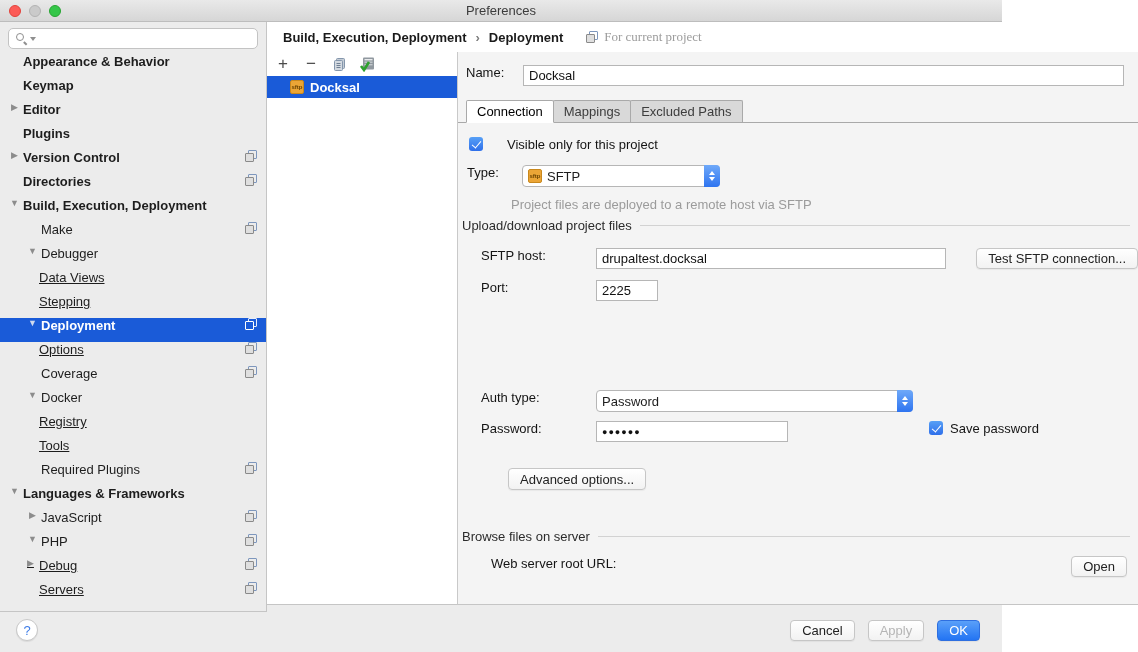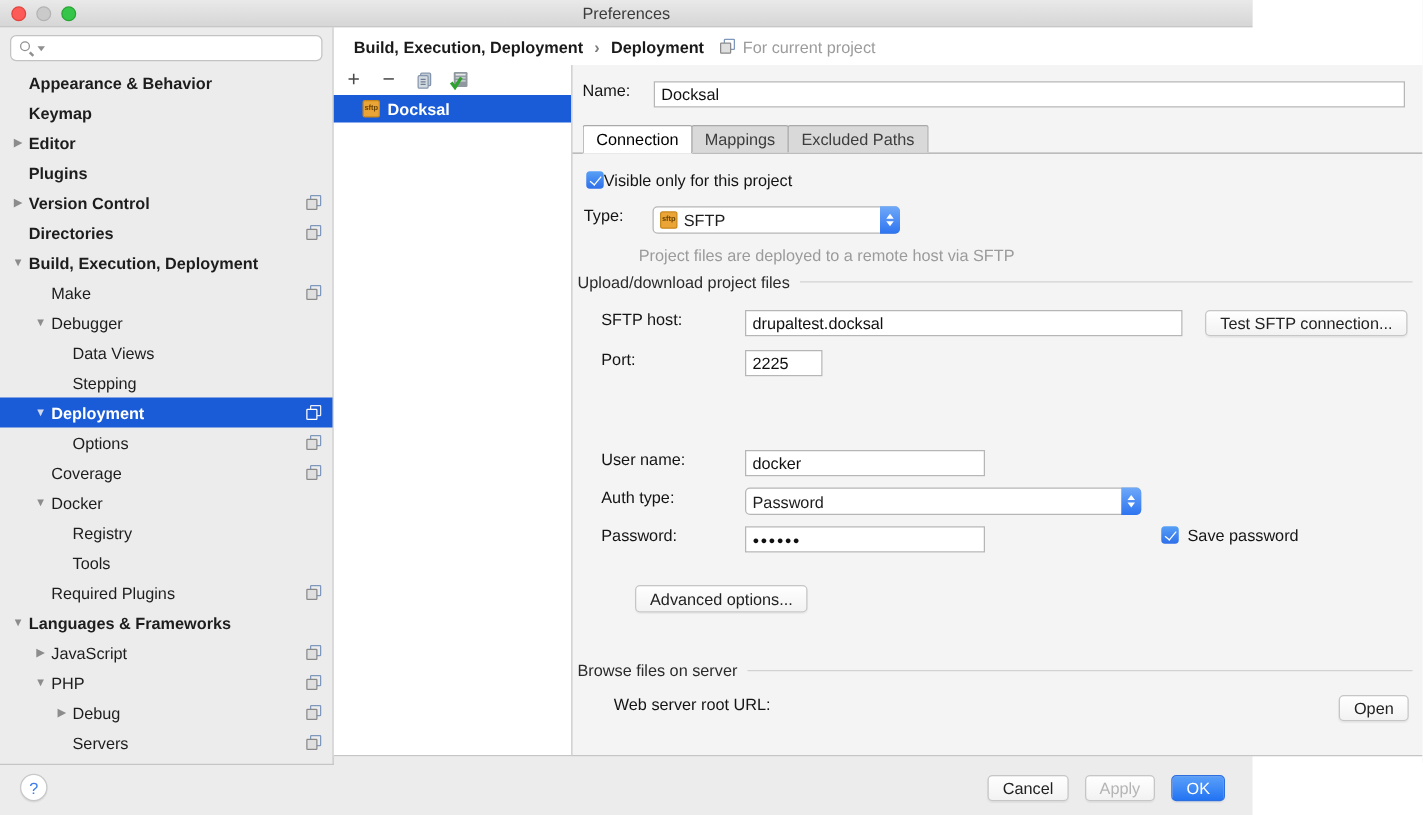--- a/index.html
+++ b/index.html
@@ -28,45 +28,45 @@
   .searchbox input { border:none; outline:none; flex:1; font:13px "Liberation Sans",sans-serif; background:transparent; }
   .mag { width:13px; height:13px; position:relative; flex:none; }
   .mag::before { content:""; position:absolute; left:1px; top:1px; width:6px; height:6px;
     border:1.5px solid #8f8f8f; border-radius:50%; }
   .mag::after { content:""; position:absolute; left:9px; top:9px; width:4px; height:1.5px;
     background:#8f8f8f; transform:rotate(45deg); transform-origin:left center; }
   .mag-drop { width:0; height:0; border-left:3px solid transparent; border-right:3px solid transparent;
     border-top:4px solid #8f8f8f; margin-top:1px; }
 
   .tree { position:absolute; left:0; top:32px; right:0; }
-  .tree-row { display:flex; align-items:center; height:24px; padding-right:9px; cursor:default; }
+  .tree-row { display:flex; height:24px; padding-right:9px; cursor:default; }
   .tree-row .arrow { width:17px; flex:none; text-align:center; font-size:9px; color:#8c8c8c; }
   .tree-row .lbl { flex:1; white-space:nowrap; }
   .tree-row.bold .lbl { font-weight:bold; }
   .tree-row.lvl1 { padding-left:6px; }
   .tree-row.lvl2 { padding-left:24px; }
-  .tree-row.lvl3 { padding-left:41px; }
+  .tree-row.lvl3 { padding-left:22px;text-decoration:underline; }
   .tree-row.selected { background:#1a5bd8; color:#fff; }
   .tree-row.selected .lbl { font-weight:bold; }
   .tree-row.selected .arrow { color:#cfd9ee; }
 
   .pp-icon { position:relative; width:12px; height:12px; flex:none; }
   .pp-icon::before { content:""; position:absolute; top:0; right:0; width:7px; height:7px;
     border:1px solid #7e97bd; border-radius:1px; }
   .pp-icon::after { content:""; position:absolute; bottom:0; left:0; width:7px; height:7px;
     border:1px solid #8a8a8a; background:#dfdfdf; border-radius:1px; }
   .tree-row.selected .pp-icon::before { border-color:#e8eefb; }
   .tree-row.selected .pp-icon::after { border-color:#fff; background:#1a5bd8; }
 
   
   .crumb-row { position:absolute; left:267px; top:22px; width:871px; height:30px;
     background:#fff; display:flex; align-items:center; padding-left:16px; gap:9px; }
   .crumb { font-weight:bold; color:#1a1a1a; }
   .crumb-sep { color:#7c7c7c; font-weight:bold; }
-  .scope { display:flex; align-items:center; gap:6px; margin-left:4px; color:#9c9c9c; }
+  .scope { display:flex; align-items:center; gap:6px; margin-left:14px; color:#9c9c9c;font-family:Liberation Serif, serif; }
 
   
   .server-panel { position:absolute; left:267px; top:52px; width:190px; height:553px;
     background:#fff; border-bottom:1px solid #c5c5c5; }
   .srv-toolbar { display:flex; align-items:center; height:24px; padding-left:7px; gap:10px; }
   .tb-btn { width:18px; height:18px; display:flex; align-items:center; justify-content:center; }
   .glyph { font-size:17px; color:#4a4a4a; line-height:14px; }
   .srv-row { height:22px; display:flex; align-items:center; gap:6px; padding-left:23px;
     background:#1a5bd8; color:#fff; font-weight:bold; }
 
@@ -301,21 +301,21 @@
       <span class="flabel" style="width:57px;">Name:</span>
       <input class="field" style="flex: 1 1 0%;" value="Docksal">
     </div>
 
     <div class="tabbar">
         <div class="tab active">Connection</div>
         <div class="tab">Mappings</div>
         <div class="tab">Excluded Paths</div>
       </div>
 
-    <div class="row" style="left:11px; top:85px; gap:0;">
+    <div class="row" style="left:11px; top:85px; gap:24px;">
       <span class="cb"></span>
       <span class="flabel">Visible only for this project</span>
     </div>
 
     <div class="row" style="left:9px; top:113px;">
       <span class="flabel" style="width:55px;">Type:</span>
       <div class="select" style="width:198px;">
         <span class="sftp-icon">sftp</span>
         <span class="val">SFTP</span>
         <span class="stepper">
@@ -324,37 +324,33 @@
           </span>
       </div>
     </div>
 
     <div class="hint" style="left:53px; top:145px;">Project files are deployed to a remote host via SFTP</div>
 
     <div class="section-hdr" style="top:166px;">
       <span>Upload/download project files</span>
     </div>
 
-    <div class="row" style="left:23px; top:196px; right:12px;">
+    <div class="row" style="left:23px; top:196px; right:0;">
       <span class="flabel" style="width:115px;">SFTP host:</span>
       <input class="field" style="width: 350px;" value="drupaltest.docksal">
       <span style="flex:1;"></span>
       <button class="btn">Test SFTP connection...</button>
     </div>
 
     <div class="row" style="left:23px; top:228px;">
       <span class="flabel" style="width:115px;">Port:</span>
       <input class="field" style="width: 62px;" value="2225">
     </div>
 
 
-    <div class="row" style="left:23px; top:308px;">
-      <span class="flabel" style="width:115px;">User name:</span>
-      <input class="field" style="width: 192px;" value="docker">
-    </div>
 
     <div class="row" style="left:23px; top:338px;">
       <span class="flabel" style="width:115px;">Auth type:</span>
       <div class="select" style="width:317px;">
         <span class="val">Password</span>
         <span class="stepper">
             <span class="up"></span>
             <span class="down"></span>
           </span>
       </div>

